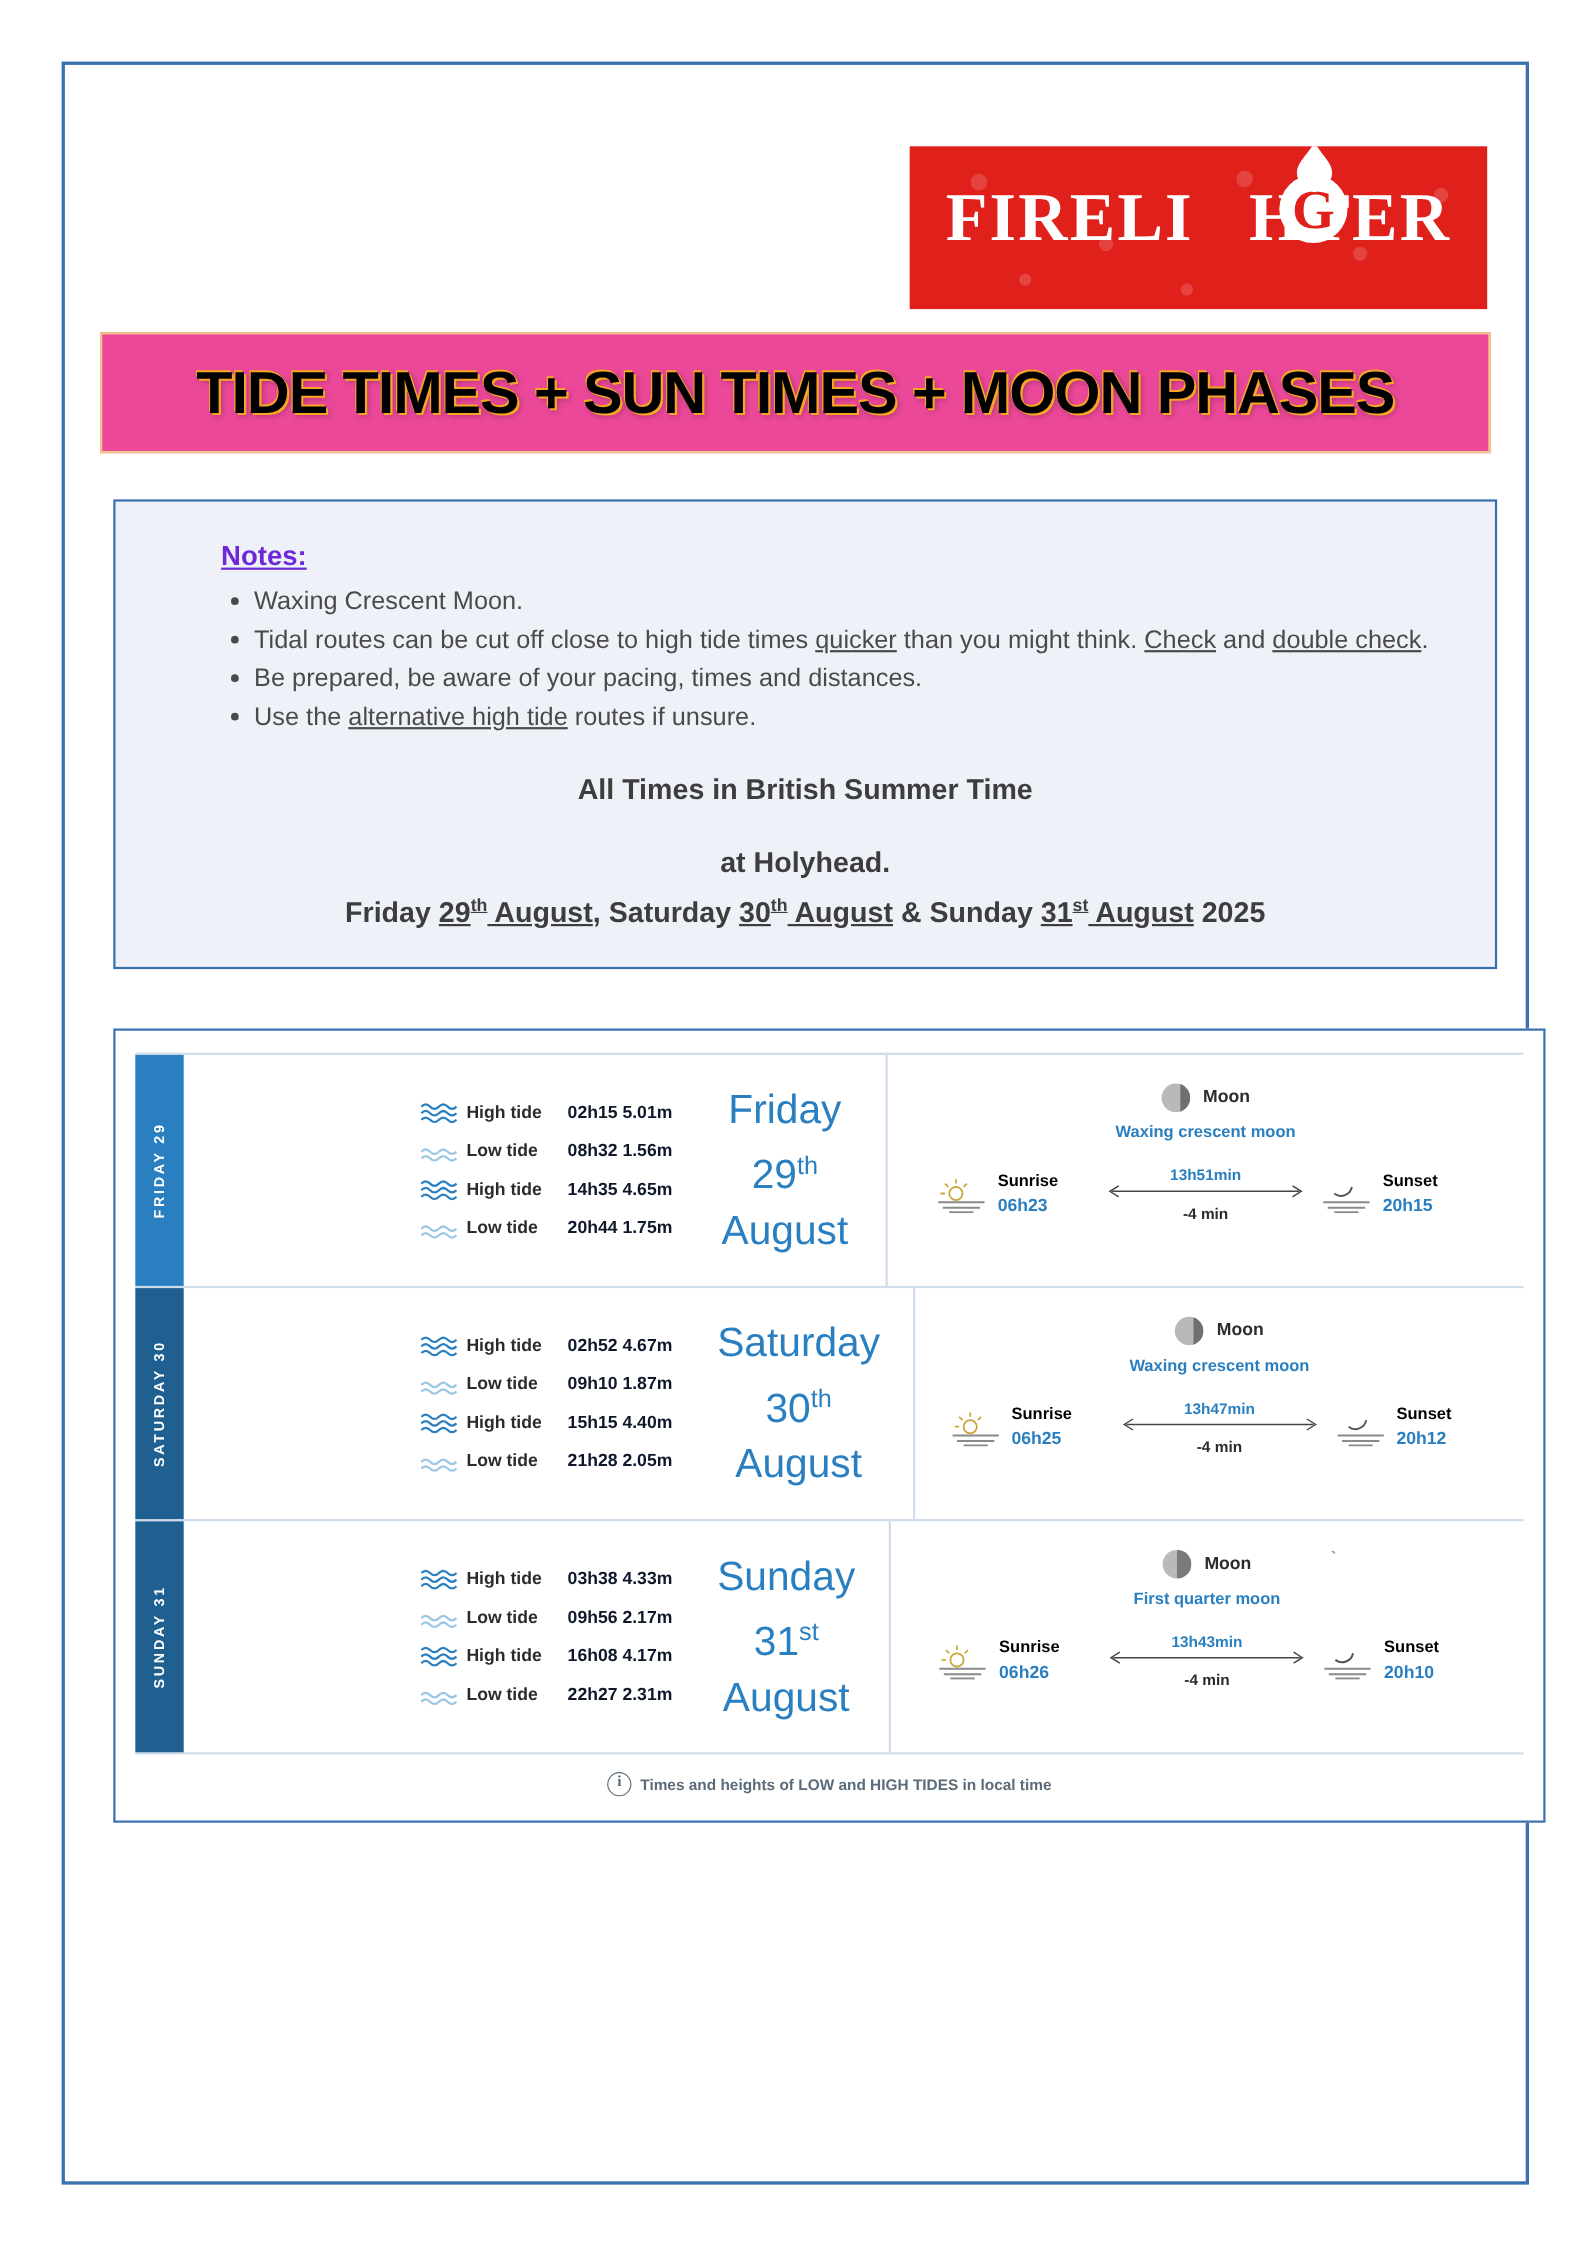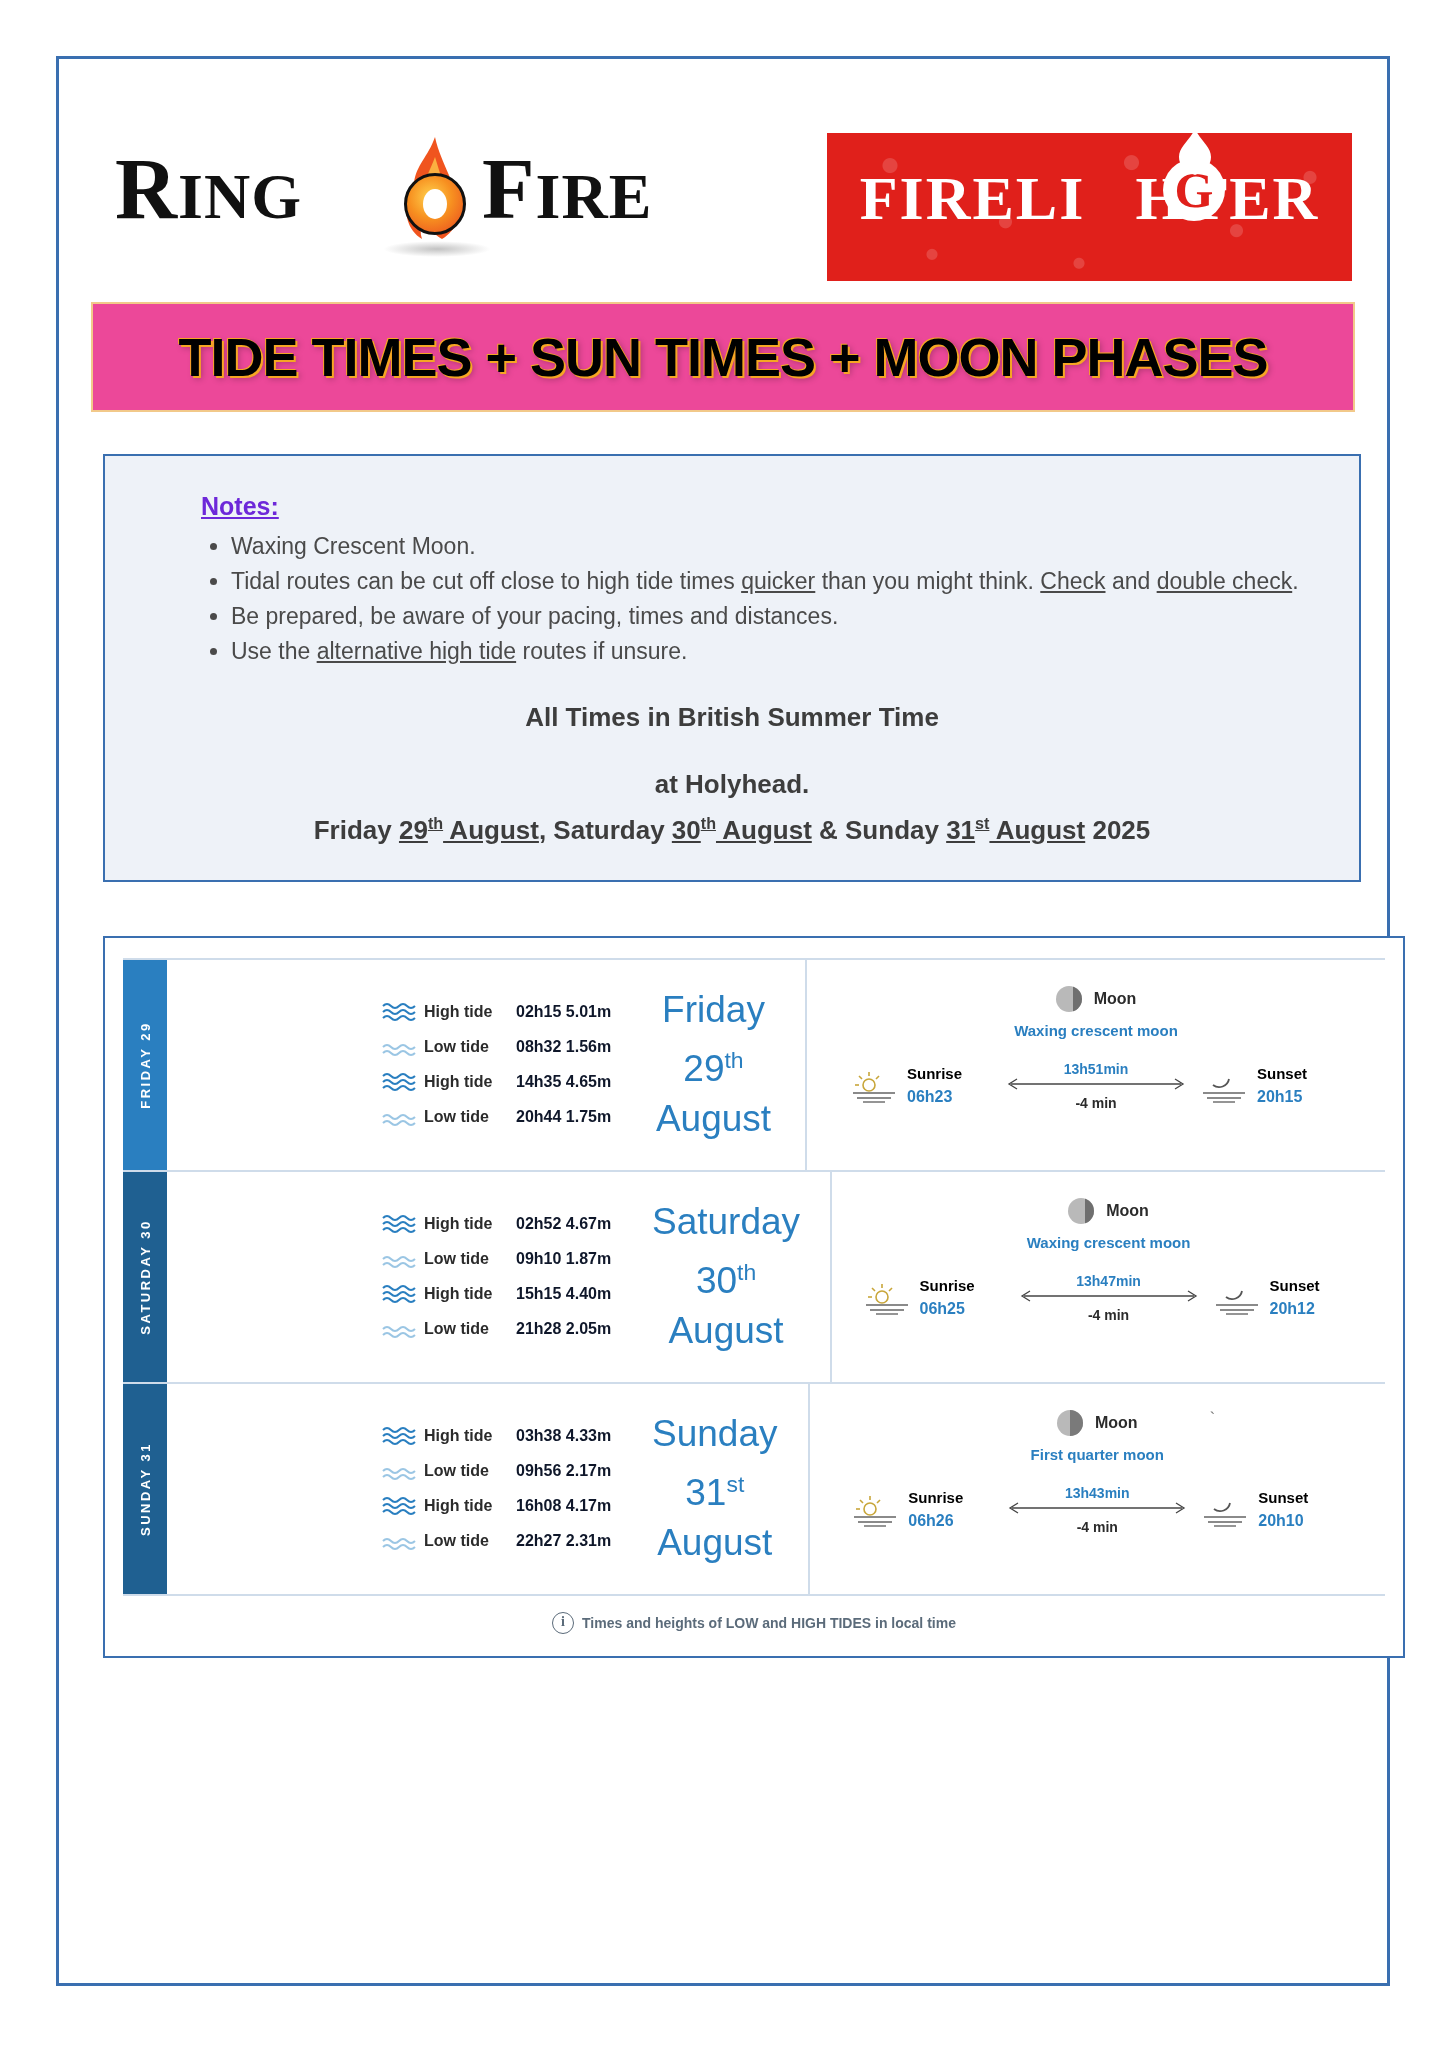--- a/index.html
+++ b/index.html
@@ -430,33 +430,20 @@
     color: #777;
   }
 </style>
 </head>
 <body>
 
 <div class="page">
 
   <div class="header">
 
-    <div class="ringofire">
-      <div class="rof-text">
-        <span>R</span><span class="small">ING</span>&nbsp;&nbsp;&nbsp;&nbsp;&nbsp;&nbsp;&nbsp;&nbsp;<span>F</span><span class="small">IRE</span>
-      </div>
-      <svg class="rof-flame" viewBox="0 0 74 120">
-        <path d="M37 2 C30 22 18 30 16 48 C14 64 24 72 26 80 C20 74 14 70 12 62 C4 76 10 96 24 104 C20 92 26 84 32 80 C30 92 36 100 44 104 C58 96 66 78 58 62 C56 72 50 76 46 80 C52 68 58 54 50 38 C46 28 40 16 37 2 Z" fill="#f0541e"></path>
-        <path d="M37 22 C32 36 26 44 26 56 C26 68 34 74 36 82 C44 76 50 64 46 52 C44 44 40 32 37 22 Z" fill="#fbb040"></path>
-      </svg>
-      <div class="rof-o">
-        <div class="rof-o-inner"></div>
-      </div>
-      <div class="rof-shadow"></div>
-    </div>
 
     <div class="firelighter">
       <div class="fl-tex"></div>
       <div class="fl-text">
         <span>FIRELI</span><span style="opacity:0">G</span><span>HTER</span>
       </div>
       <div class="fl-circle"></div>
       <div class="fl-g">G</div>
       <svg class="fl-flame" viewBox="0 0 56 46">
         <path d="M28 0 C22 12 12 18 12 28 C12 36 18 42 28 46 C38 42 44 36 44 28 C44 18 34 12 28 0 Z" fill="#ffffff"></path>

